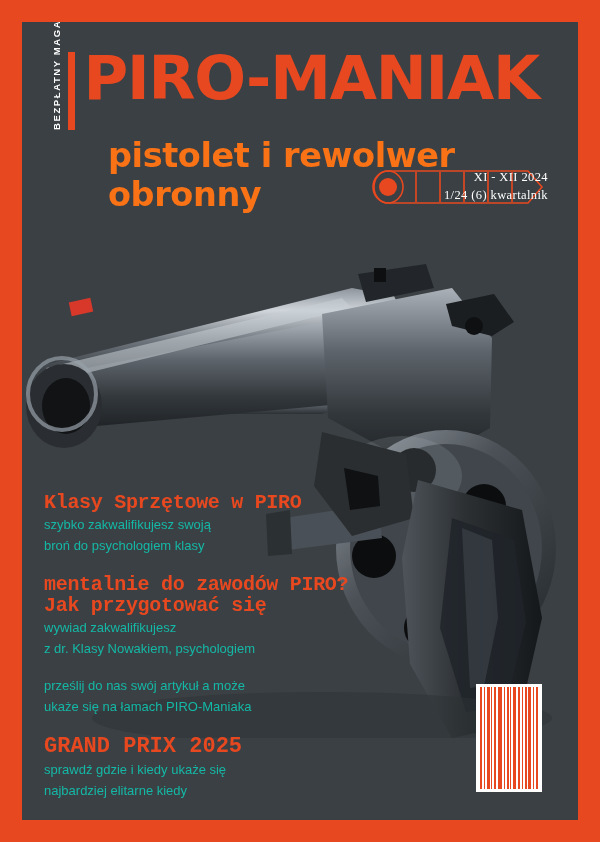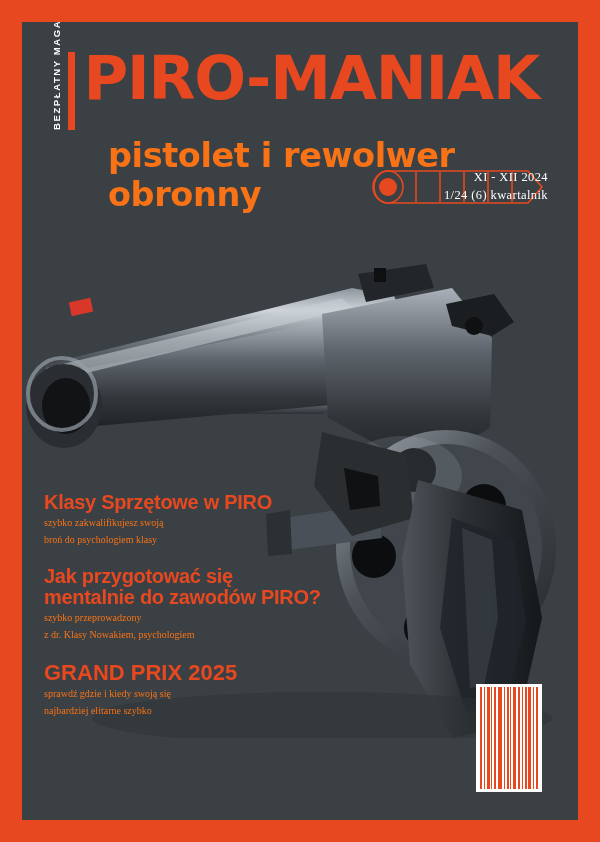--- a/index.html
+++ b/index.html
@@ -103,32 +103,32 @@
     z-index:5;
   }
   .block { margin-bottom:20px; }
   .block:last-child { margin-bottom:12px; }
   .block h2 {
     color:#e8481f;
     font-size:20px;
     font-weight:800;
     line-height:1.05;
     letter-spacing:-0.3px;
-    font-family:Liberation Sans, sans-serif;
+    font-family:Liberation Mono, monospace;
   }
   .block h2.big {
     font-size:22px;
     letter-spacing:0;
   }
   .block p {
-    color:#f97316;
-    font-size:10px;
+    color:#14b8a6;
+    font-size:13px;
     line-height:1.35;
     margin-top:3px;
-    font-family:Liberation Serif, serif;
+    font-family:Liberation Sans, sans-serif;
   }
 
   
   .barcode {
     position:absolute;
     right:36px; bottom:28px;
     width:66px; height:108px;
     background:#ffffff;
     padding:3px 4px;
     display:flex;
@@ -247,33 +247,35 @@
 
     <div class="headlines">
 
       <div class="block">
         <h2>Klasy Sprzętowe w PIRO</h2>
         <p>szybko zakwalifikujesz swoją</p>
         <p>broń do psychologiem klasy</p>
       </div>
 
       <div class="block">
+        <h2>mentalnie do zawodów PIRO?</h2>
         <h2>Jak przygotować się</h2>
-        <h2>mentalnie do zawodów PIRO?</h2>
-        <p>szybko przeprowadzony</p>
+        <p>wywiad zakwalifikujesz</p>
         <p>z dr. Klasy Nowakiem, psychologiem</p>
       </div>
 
       <div class="block">
+        <p>prześlij do nas swój artykuł a może</p>
+        <p>ukaże się na łamach PIRO-Maniaka</p>
       </div>
 
       <div class="block">
         <h2 class="big">GRAND PRIX 2025</h2>
-        <p>sprawdź gdzie i kiedy swoją się</p>
-        <p>najbardziej elitarne szybko</p>
+        <p>sprawdź gdzie i kiedy ukaże się</p>
+        <p>najbardziej elitarne kiedy</p>
       </div>
 
     </div>
 
     <div class="barcode">
       <i style="width:2px"></i>
       <i style="width:1px"></i>
       <i style="width:3px"></i>
       <i style="width:1px"></i>
       <i style="width:2px"></i>

